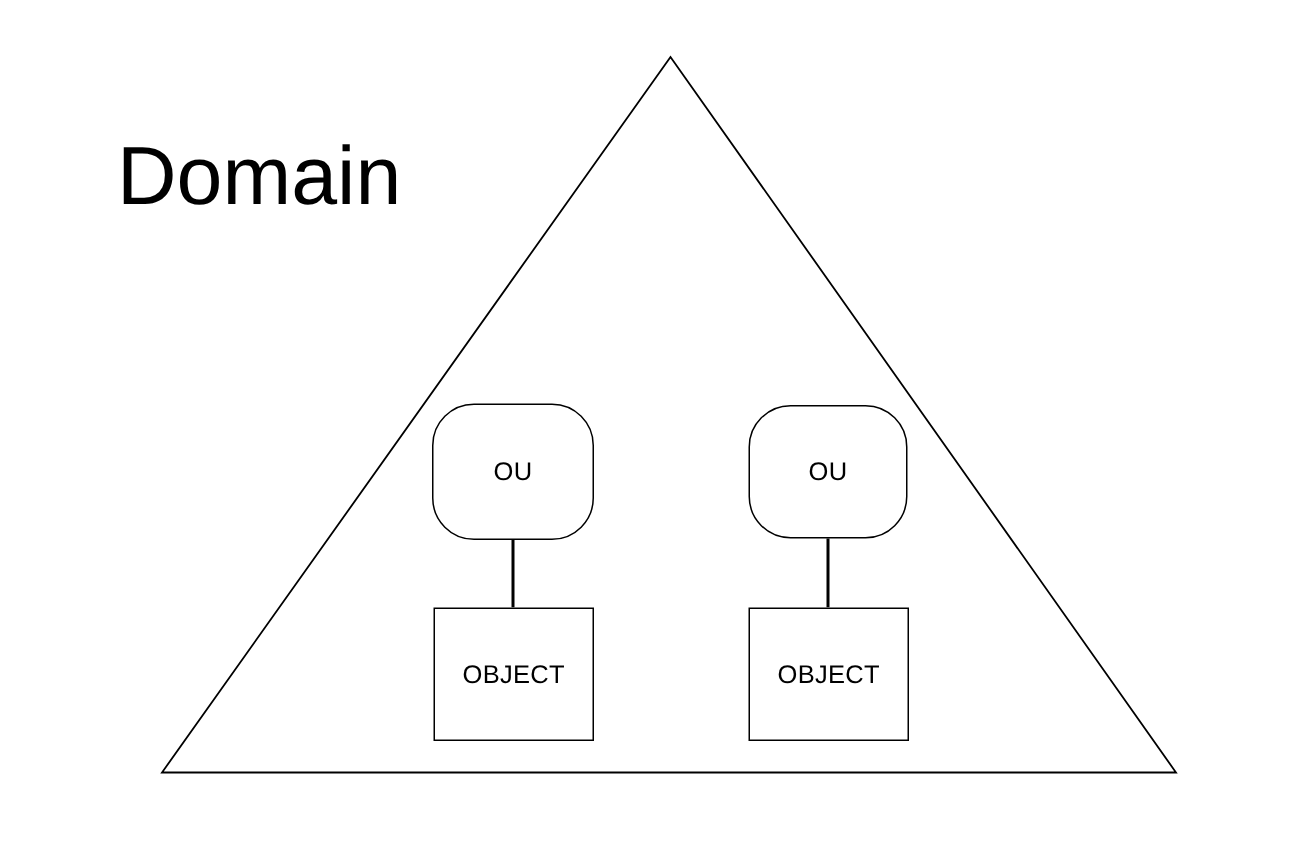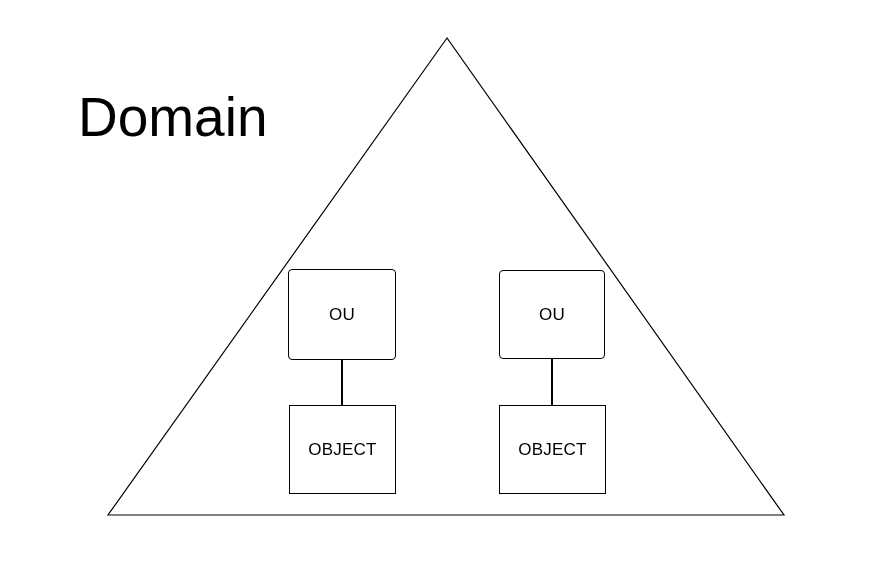--- a/index.html
+++ b/index.html
@@ -38,21 +38,21 @@
     border: 1.5px solid #000000;
     background: #ffffff;
     display: flex;
     align-items: center;
     justify-content: center;
     font-size: 17px;
     letter-spacing: 0.2px;
     color: #000000;
   }
   .ou-node {
-    border-radius: 4px;
+    border-radius: 28px;
   }
   .connector {
     position: absolute;
     width: 2px;
     background: #000000;
   }
   
   .ou-left      { left: 288px; top: 269px; width: 108px; height: 91px; }
   .conn-left    { left: 341px; top: 360px; height: 45px; }
   .object-left  { left: 289px; top: 405px; width: 107px; height: 89px; }

